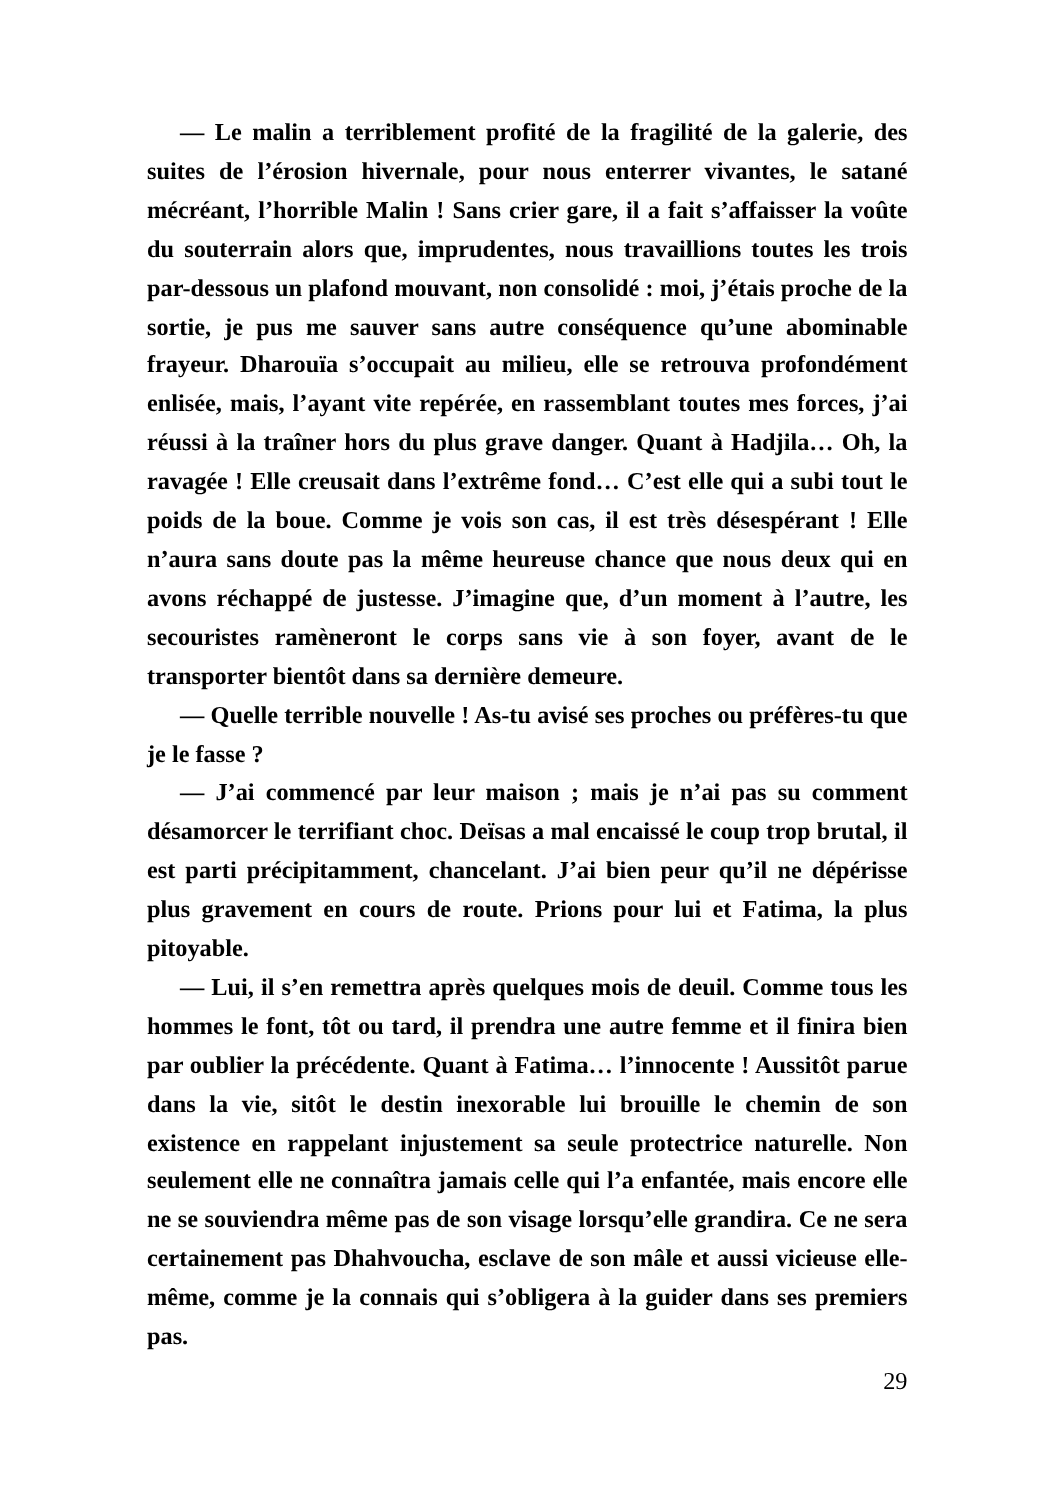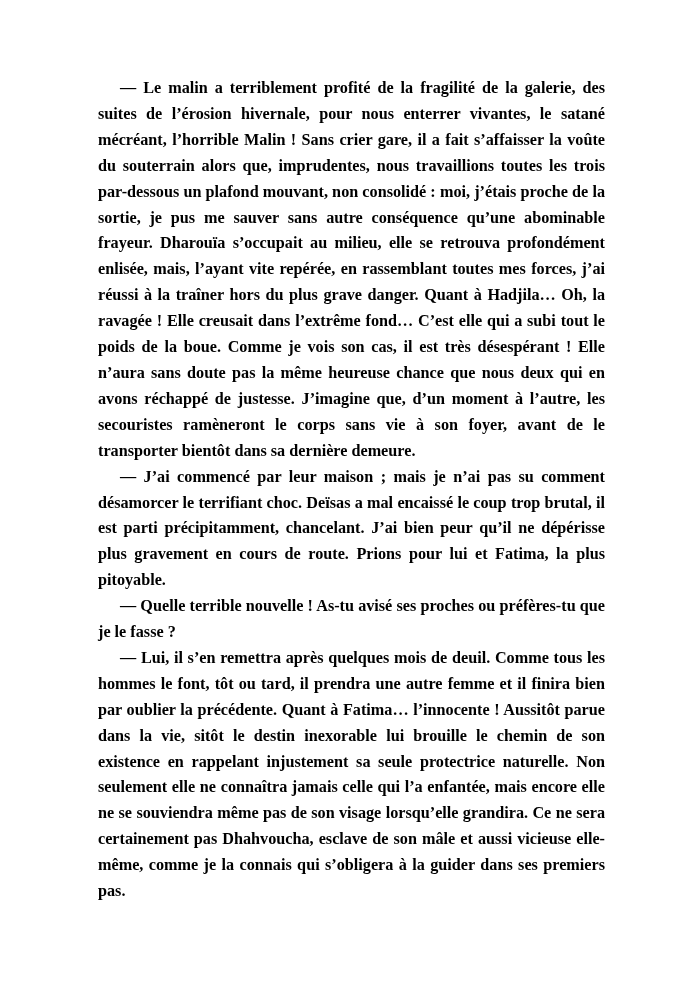--- a/index.html
+++ b/index.html
@@ -56,19 +56,20 @@
     color: #000000;
   }
 </style>
 </head>
 <body>
 
 <div class="page">
 
   <div class="text-block">
     <p class="para">— Le malin a terriblement profité de la fragilité de la galerie, des suites de l’érosion hivernale, pour nous enterrer vivantes, le satané mécréant, l’horrible Malin ! Sans crier gare, il a fait s’affaisser la voûte du souterrain alors que, imprudentes, nous travaillions toutes les trois par-dessous un plafond mouvant, non consolidé : moi, j’étais proche de la sortie, je pus me sauver sans autre conséquence qu’une abominable frayeur. Dharouïa s’occupait au milieu, elle se retrouva profondément enlisée, mais, l’ayant vite repérée, en rassemblant toutes mes forces, j’ai réussi à la traîner hors du plus grave danger. Quant à Hadjila… Oh, la ravagée ! Elle creusait dans l’extrême fond… C’est elle qui a subi tout le poids de la boue. Comme je vois son cas, il est très désespérant ! Elle n’aura sans doute pas la même heureuse chance que nous deux qui en avons réchappé de justesse. J’imagine que, d’un moment à l’autre, les secouristes ramèneront le corps sans vie à son foyer, avant de le transporter bientôt dans sa dernière demeure.</p>
+    <p class="para">— Quelle terrible nouvelle ! As-tu avisé ses proches ou préfères-tu que je le fasse ?</p>
     <p class="para">— J’ai commencé par leur maison ; mais je n’ai pas su comment désamorcer le terrifiant choc. Deïsas a mal encaissé le coup trop brutal, il est parti précipitamment, chancelant. J’ai bien peur qu’il ne dépérisse plus gravement en cours de route. Prions pour lui et Fatima, la plus pitoyable.</p>
-    <p class="para">— Quelle terrible nouvelle ! As-tu avisé ses proches ou préfères-tu que je le fasse ?</p>
     <p class="para">— Lui, il s’en remettra après quelques mois de deuil. Comme tous les hommes le font, tôt ou tard, il prendra une autre femme et il finira bien par oublier la précédente. Quant à Fatima… l’innocente ! Aussitôt parue dans la vie, sitôt le destin inexorable lui brouille le chemin de son existence en rappelant injustement sa seule protectrice naturelle. Non seulement elle ne connaîtra jamais celle qui l’a enfantée, mais encore elle ne se souviendra même pas de son visage lorsqu’elle grandira. Ce ne sera certainement pas Dhahvoucha, esclave de son mâle et aussi vicieuse elle-même, comme je la connais qui s’obligera à la guider dans ses premiers pas.</p>
   </div>
 
+  <div class="page-number">29</div>
 
 </div>
 
 </body></html>

